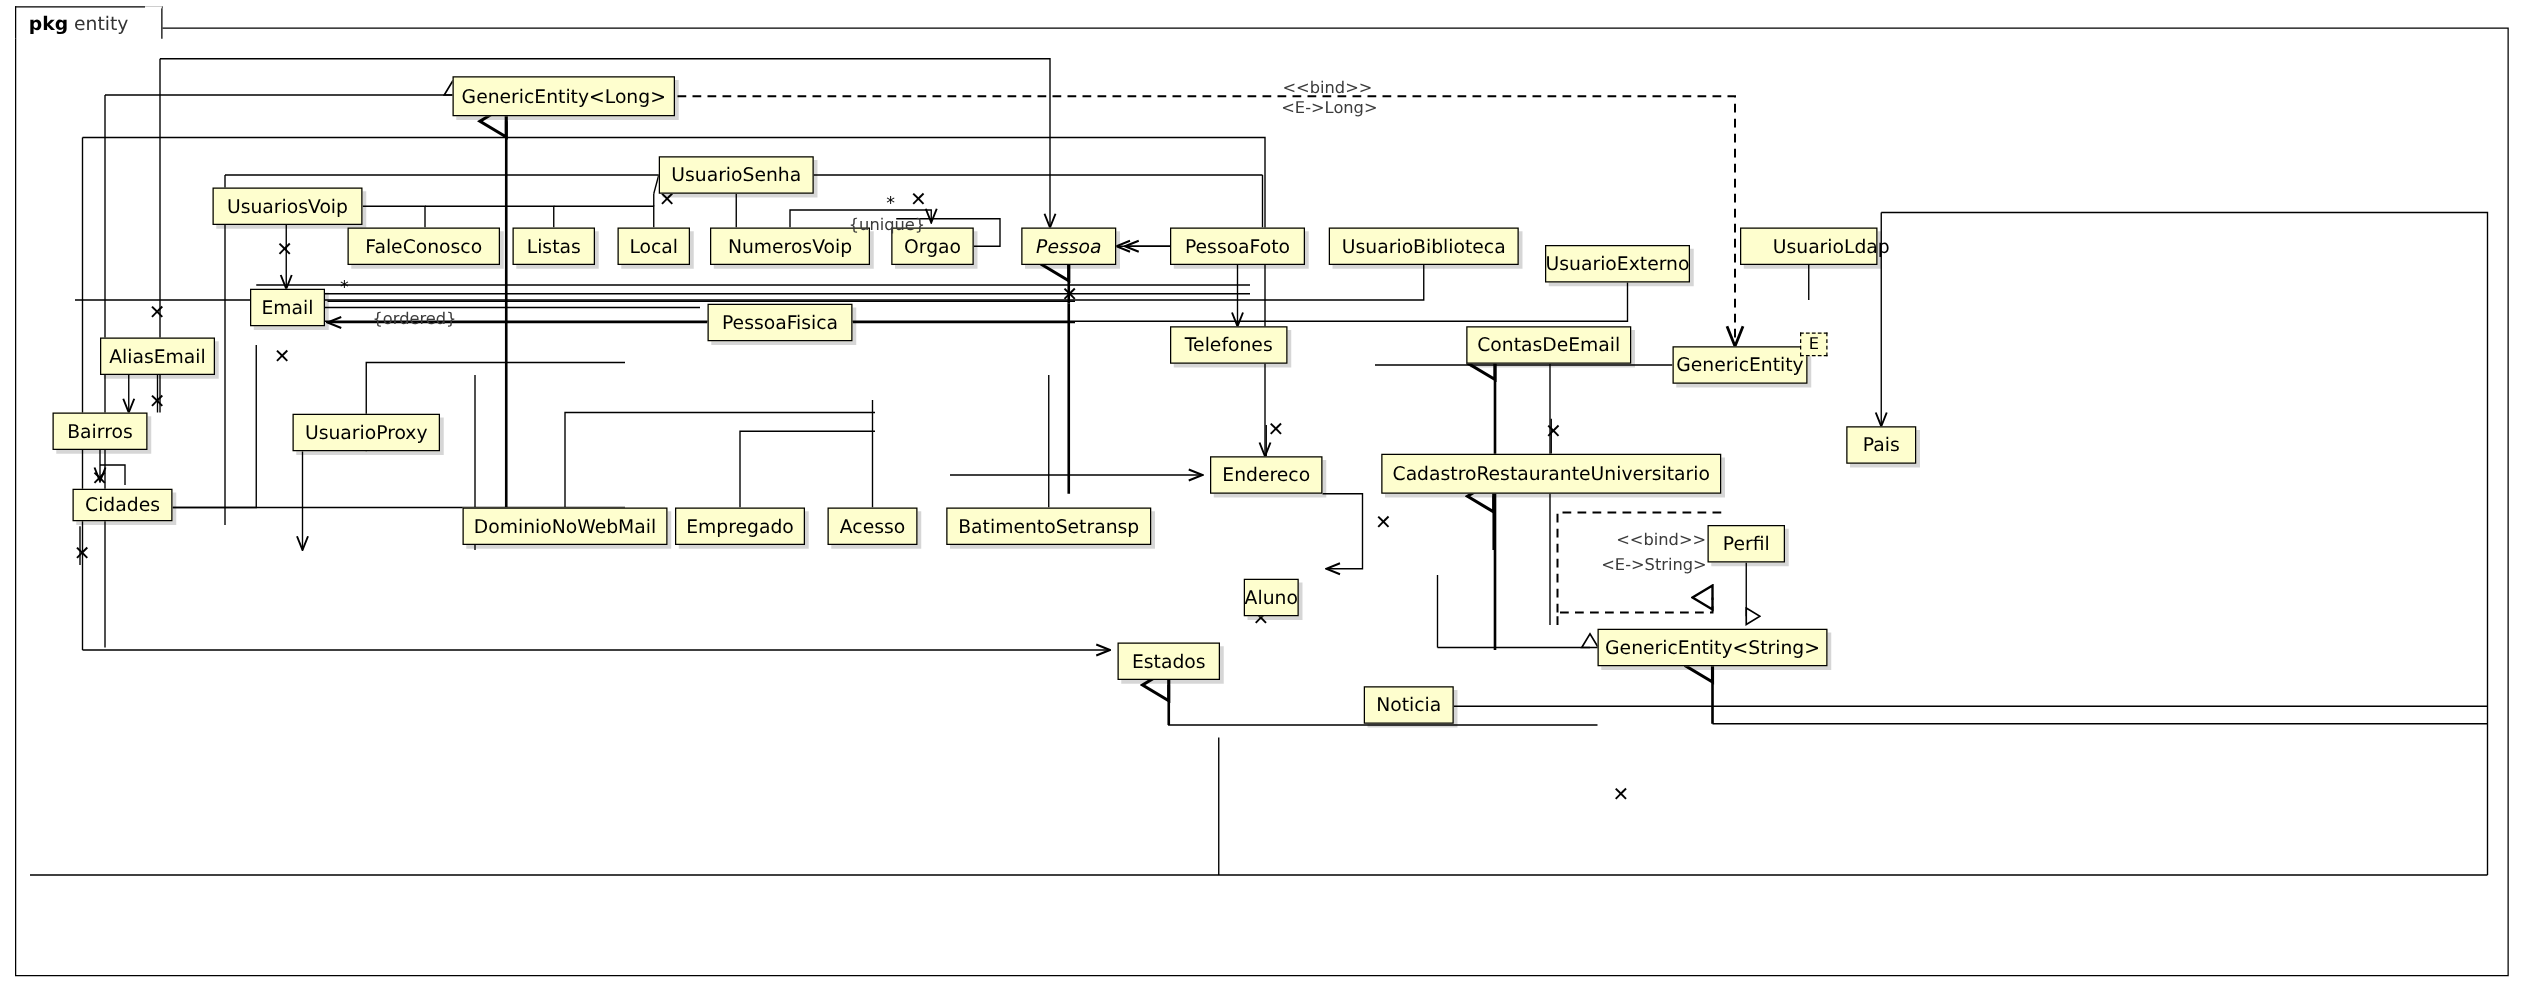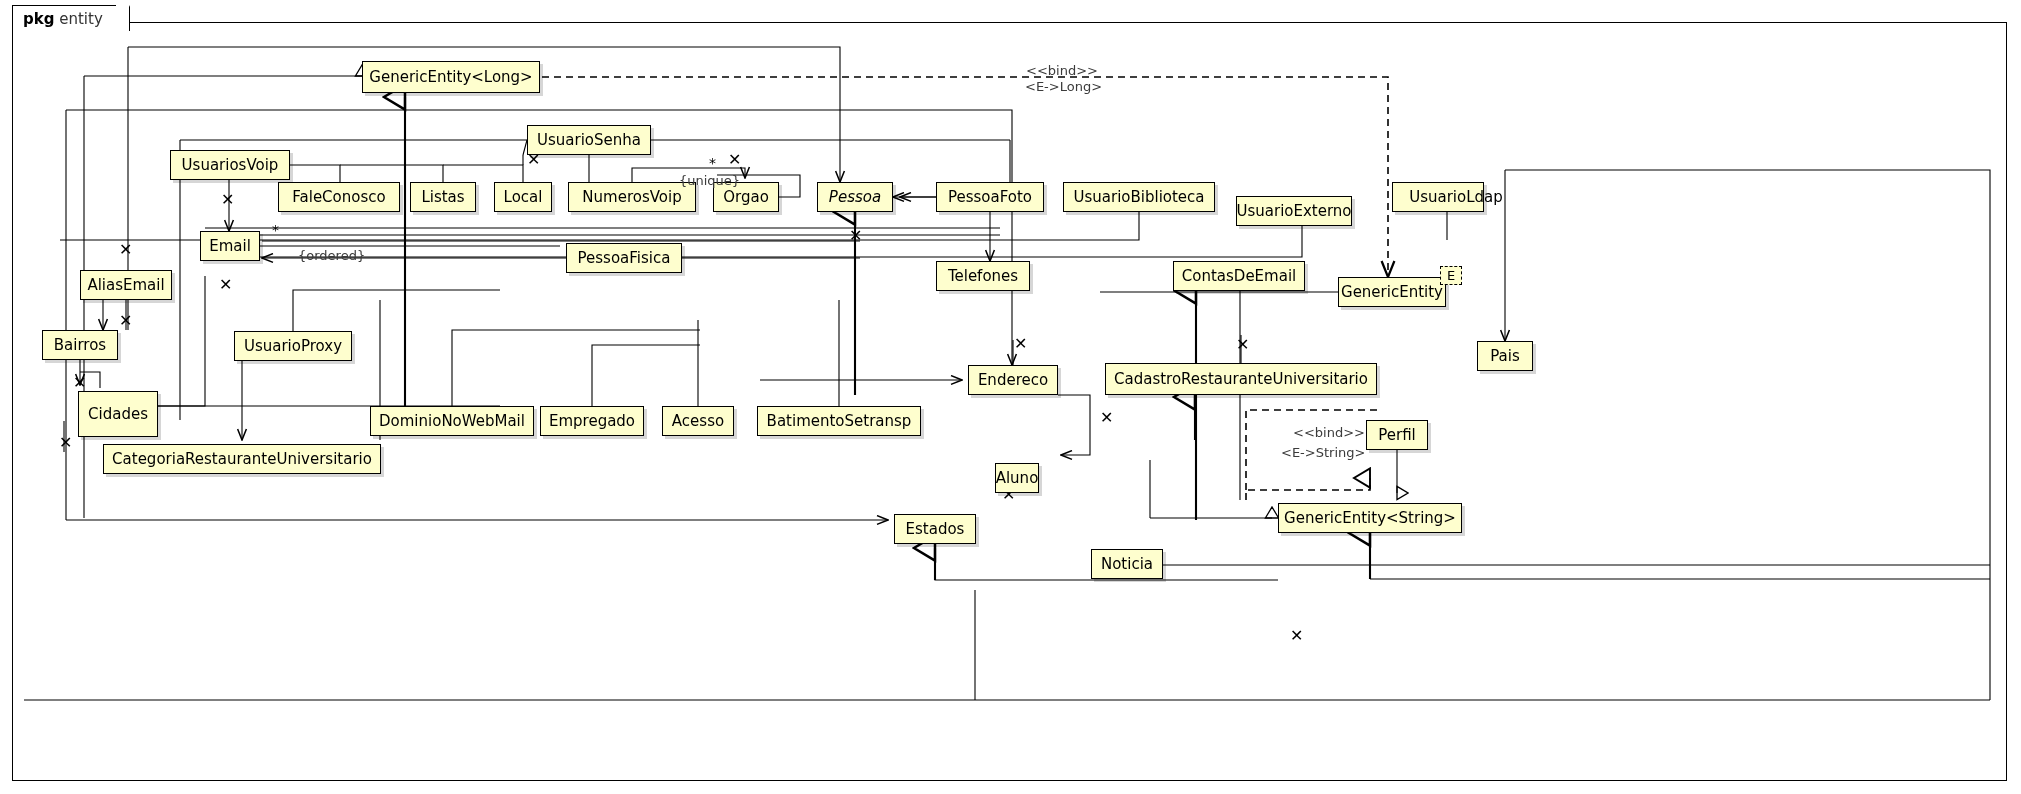--- a/index.html
+++ b/index.html
@@ -190,21 +190,21 @@
     </div>
   <div class="cls" style="left:936px;top:182px;width:108px;height:30px;">
       <span class="lbl">PessoaFoto</span>
     </div>
   <div class="cls" style="left:1063px;top:182px;width:152px;height:30px;">
       <span class="lbl">UsuarioBiblioteca</span>
     </div>
   <div class="cls" style="left:1236px;top:196px;width:116px;height:30px;">
       <span class="lbl">UsuarioExterno</span>
     </div>
-  <div class="cls" style="left:1392px;top:182px;width:92px;height:30px;padding-left:36px;">
+  <div class="cls" style="left:1392px;top:182px;width:110px;height:30px;padding-left:36px;">
       <span class="lbl">UsuarioLdap</span>
     </div>
   <div class="cls" style="left:200px;top:231px;width:60px;height:30px;">
       <span class="lbl">Email</span>
     </div>
   <div class="cls" style="left:80px;top:270px;width:92px;height:30px;">
       <span class="lbl">AliasEmail</span>
     </div>
   <div class="cls" style="left:566px;top:243px;width:116px;height:30px;">
       <span class="lbl">PessoaFisica</span>
@@ -221,21 +221,21 @@
   <div class="tparam" style="left:1440px;top:266px;"><span>E</span></div>
   <div class="cls" style="left:42px;top:330px;width:76px;height:30px;">
       <span class="lbl">Bairros</span>
     </div>
   <div class="cls" style="left:234px;top:331px;width:118px;height:30px;">
       <span class="lbl">UsuarioProxy</span>
     </div>
   <div class="cls" style="left:1477px;top:341px;width:56px;height:30px;">
       <span class="lbl">Pais</span>
     </div>
-  <div class="cls" style="left:58px;top:391px;width:80px;height:46px;margin-left:20px;">
+  <div class="cls" style="left:58px;top:391px;width:80px;height:26px;">
       <span class="lbl">Cidades</span>
     </div>
   <div class="cls" style="left:968px;top:365px;width:90px;height:30px;">
       <span class="lbl">Endereco</span>
     </div>
   <div class="cls" style="left:1105px;top:363px;width:272px;height:32px;">
       <span class="lbl">CadastroRestauranteUniversitario</span>
     </div>
   <div class="cls" style="left:370px;top:406px;width:164px;height:30px;">
       <span class="lbl">DominioNoWebMail</span>
@@ -244,23 +244,20 @@
       <span class="lbl">Empregado</span>
     </div>
   <div class="cls" style="left:662px;top:406px;width:72px;height:30px;">
       <span class="lbl">Acesso</span>
     </div>
   <div class="cls" style="left:757px;top:406px;width:164px;height:30px;">
       <span class="lbl">BatimentoSetransp</span>
     </div>
   <div class="cls" style="left:1366px;top:420px;width:62px;height:30px;">
       <span class="lbl">Perfil</span>
-    </div>
-  <div class="cls" style="left:103px;top:444px;width:278px;height:30px;">
-      <span class="lbl">CategoriaRestauranteUniversitario</span>
     </div>
   <div class="cls" style="left:995px;top:443px;width:44px;height:30px;margin-top:20px;">
       <span class="lbl">Aluno</span>
     </div>
   <div class="cls" style="left:1278px;top:503px;width:184px;height:30px;">
       <span class="lbl">GenericEntity&lt;String&gt;</span>
     </div>
   <div class="cls" style="left:894px;top:514px;width:82px;height:30px;">
       <span class="lbl">Estados</span>
     </div>

